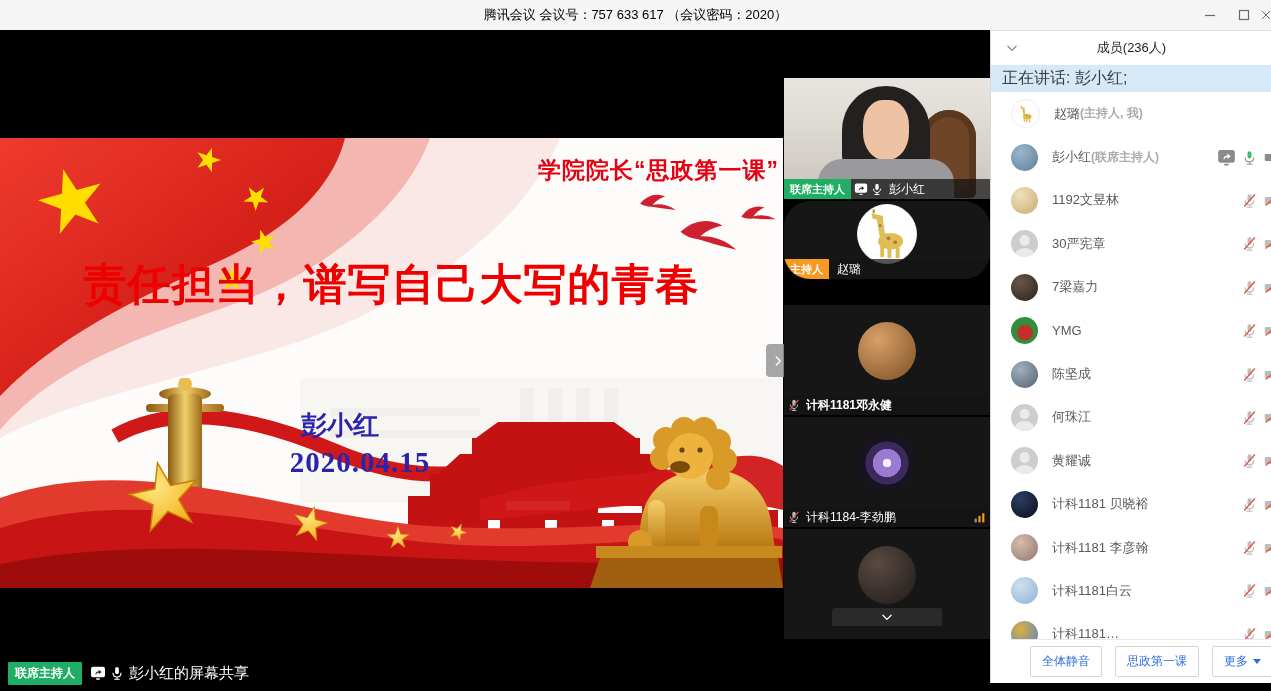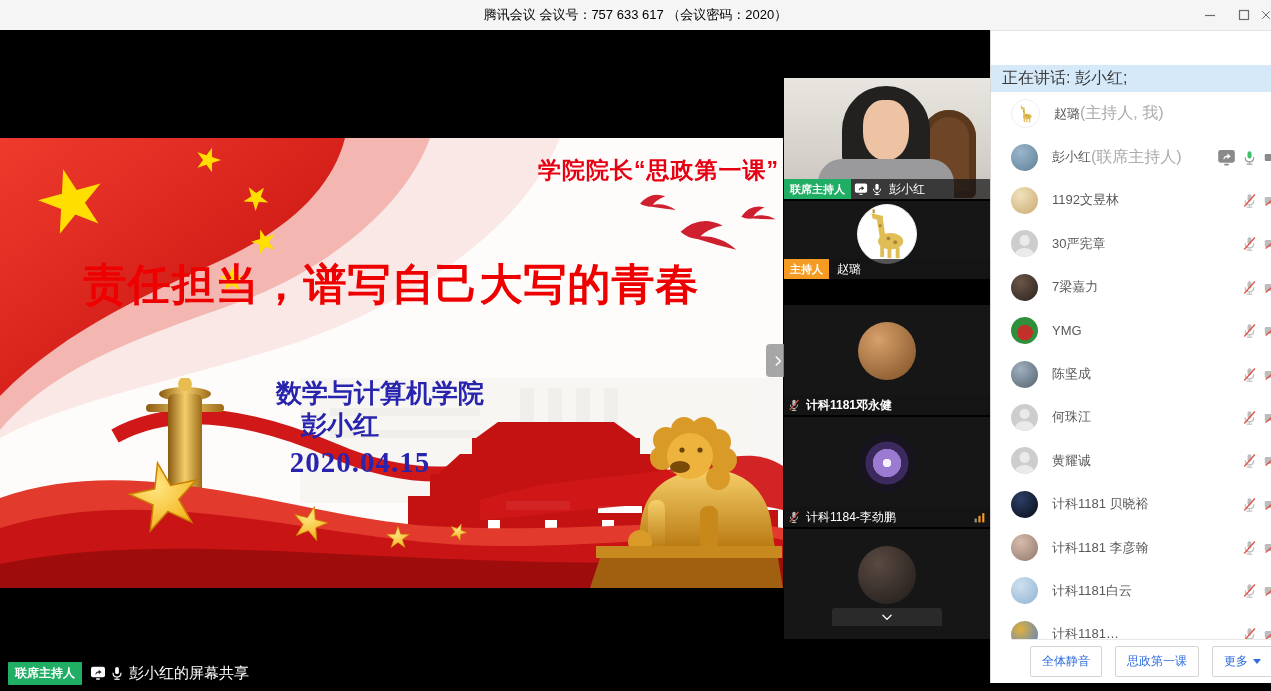--- a/index.html
+++ b/index.html
@@ -78,21 +78,21 @@
   #panel-collapse{position:absolute;left:14px;top:10px;width:14px;height:14px;color:#8a8a8a;}
   #speaking-banner{position:absolute;left:0;top:34px;width:100%;height:27px;background:#d5e9f9;
                    display:flex;align-items:center;padding-left:11px;box-sizing:border-box;
                    font-size:16px;color:#3c3c3c;}
   #member-list{position:absolute;left:0;top:61px;right:0;bottom:43px;overflow:hidden;}
   .mrow{position:relative;height:43.4px;display:flex;align-items:center;padding-left:20px;}
   .mav{width:27px;height:27px;border-radius:50%;flex:none;margin-right:14px;overflow:hidden;
        position:relative;display:flex;align-items:center;justify-content:center;}
   .mav svg{width:20px;height:20px;}
   .mname{font-size:13px;color:#595959;white-space:nowrap;}
-  .msuffix{font-size:16px;color:#ababab;white-space:nowrap;}
+  .msuffix{font-size:12px;color:#ababab;white-space:nowrap;font-weight:bold;}
   .micons{position:absolute;right:-8px;display:flex;align-items:center;gap:5px;}
   .micons .mi{width:17px;height:17px;}
   .micons .mi.big{width:19px;height:19px;}
   .av-default{background:#cdcdcd;}
   .av-default::before{content:"";position:absolute;top:17%;left:50%;transform:translateX(-50%);
                       width:40%;height:40%;border-radius:50%;background:#eaeaea;}
   .av-default::after{content:"";position:absolute;top:64%;left:50%;transform:translateX(-50%);
                      width:74%;height:52%;border-radius:50% 50% 0 0;background:#eaeaea;}
   .av-giraffe{background:#fff;border:1px solid #eee;}
   #panel-footer{position:absolute;left:0;bottom:0;width:100%;height:43px;background:#fff;
@@ -306,21 +306,20 @@
           <rect x="648" y="122" width="17" height="50" rx="8" fill="url(#gLion)"></rect>
           <rect x="700" y="128" width="18" height="44" rx="8" fill="#c8881a"></rect>
           <circle cx="640" cy="164" r="12" fill="#d99a28"></circle>
           <rect x="596" y="168" width="186" height="12" fill="#c88a1f"></rect>
           <path d="M600 180 L778 180 L783 210 L590 210 Z" fill="#a06010"></path>
         </g>
       </svg>
 
       <div class="slide-corner">学院院长“思政第一课”</div>
       <div class="slide-title">责任担当，谱写自己大写的青春</div>
-      <div class="slide-dept">数学与计算机学院</div>
       <div class="slide-speaker">彭小红</div>
       <div class="slide-date">2020.04.15</div>
     </div>
 
     <div id="share-overlay">
       <span class="badge-green">联席主持人</span>
       <span class="ol-icons">
         <svg class="oicon">
             <use href="#sym-screen-share-white"></use>
           </svg>
@@ -354,21 +353,21 @@
               <use href="#sym-screen-share-white"></use>
             </svg>
             <svg class="oicon">
               <use href="#sym-mic-white"></use>
             </svg>
           </span>
       <span class="tname">彭小红</span>
       <span class="tright"></span>
     </div>
   </div>
-      <div class="tile" style="top: 171px; height: 78px;">
+      <div class="tile" style="top: 171px; height: 78px; border-radius: 26px;">
         <div class="tile-avatar av-giraffe">
           <svg>
             <use href="#sym-giraffe"></use>
           </svg>
         </div>
     <div class="tile-label">
       <span class="tbadge" style="background: rgb(245, 154, 35);">主持人</span>
       <span class="tlicons"></span>
       <span class="tname">赵璐</span>
       <span class="tright"></span>
@@ -408,20 +407,26 @@
         <div class="tile-avatar" style="background: radial-gradient(circle at 35% 30%, rgb(90, 74, 66), rgb(30, 26, 24));"></div>
   <div class="tile-collapse">
           <svg>
             <use href="#sym-chevron-down"></use>
           </svg>
         </div>
       </div>
     </div>
 
   <div id="panel">
+    <div id="panel-header">
+      <svg id="panel-collapse">
+          <use href="#sym-chevron-down"></use>
+        </svg>
+      <span class="ph-title">成员(236人)</span>
+    </div>
     <div id="speaking-banner">正在讲话: 彭小红;</div>
     <div id="member-list">
         <div class="mrow">
     <div class="mav av-giraffe">
             <svg>
               <use href="#sym-giraffe"></use>
             </svg>
           </div>
     <span class="mname">赵璐</span>
     <span class="msuffix">(主持人, 我)</span>

